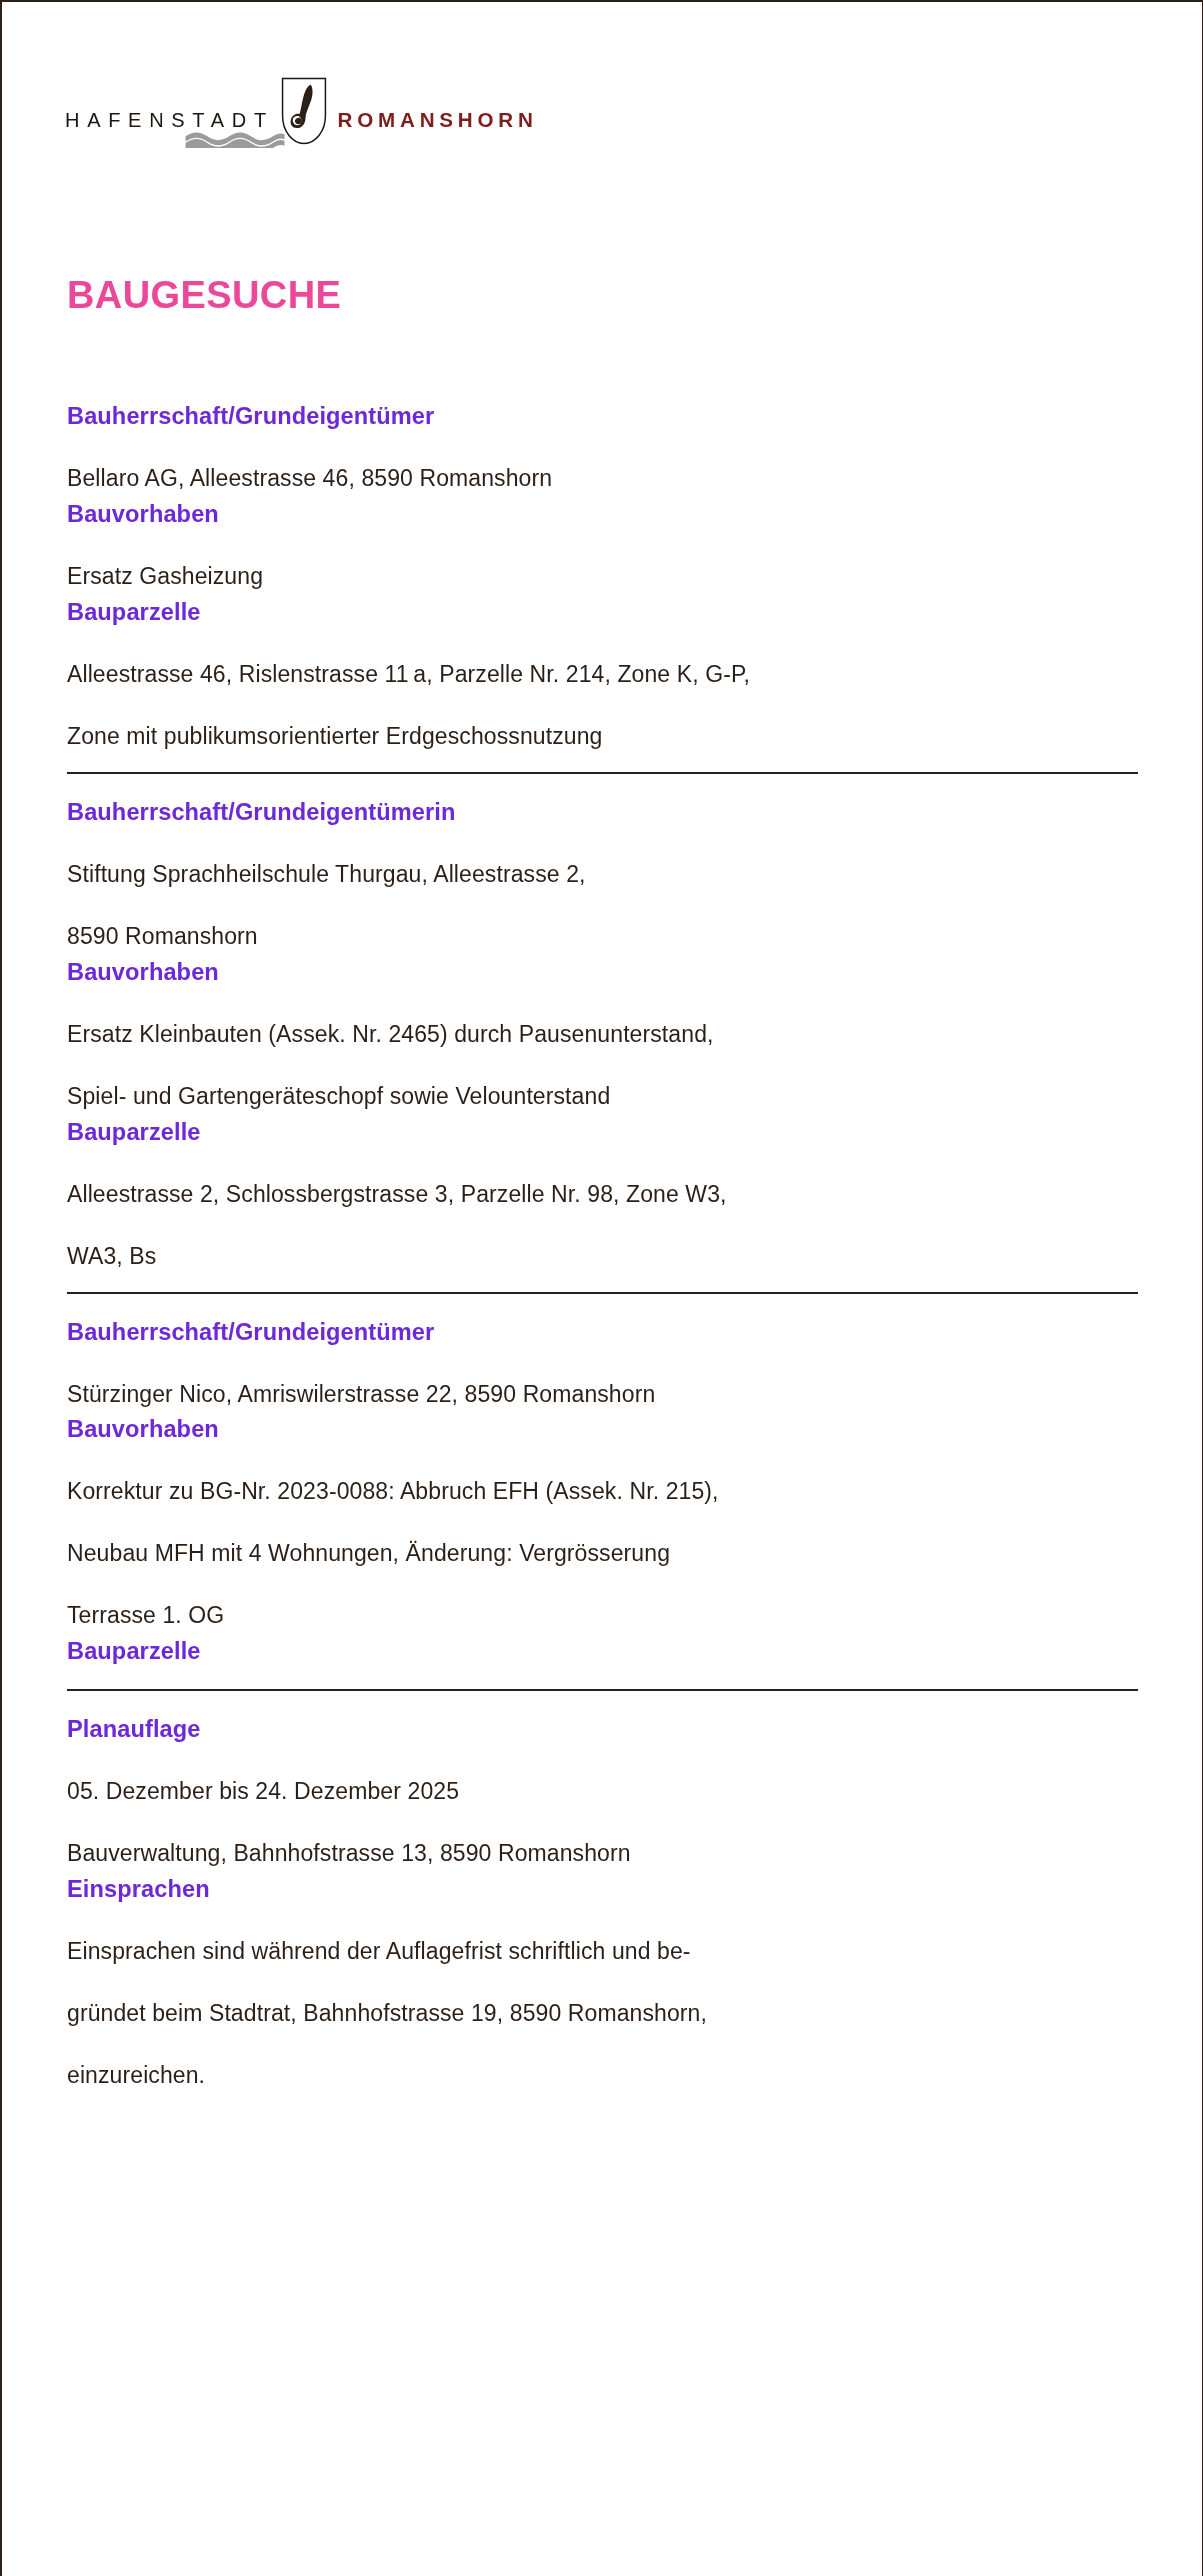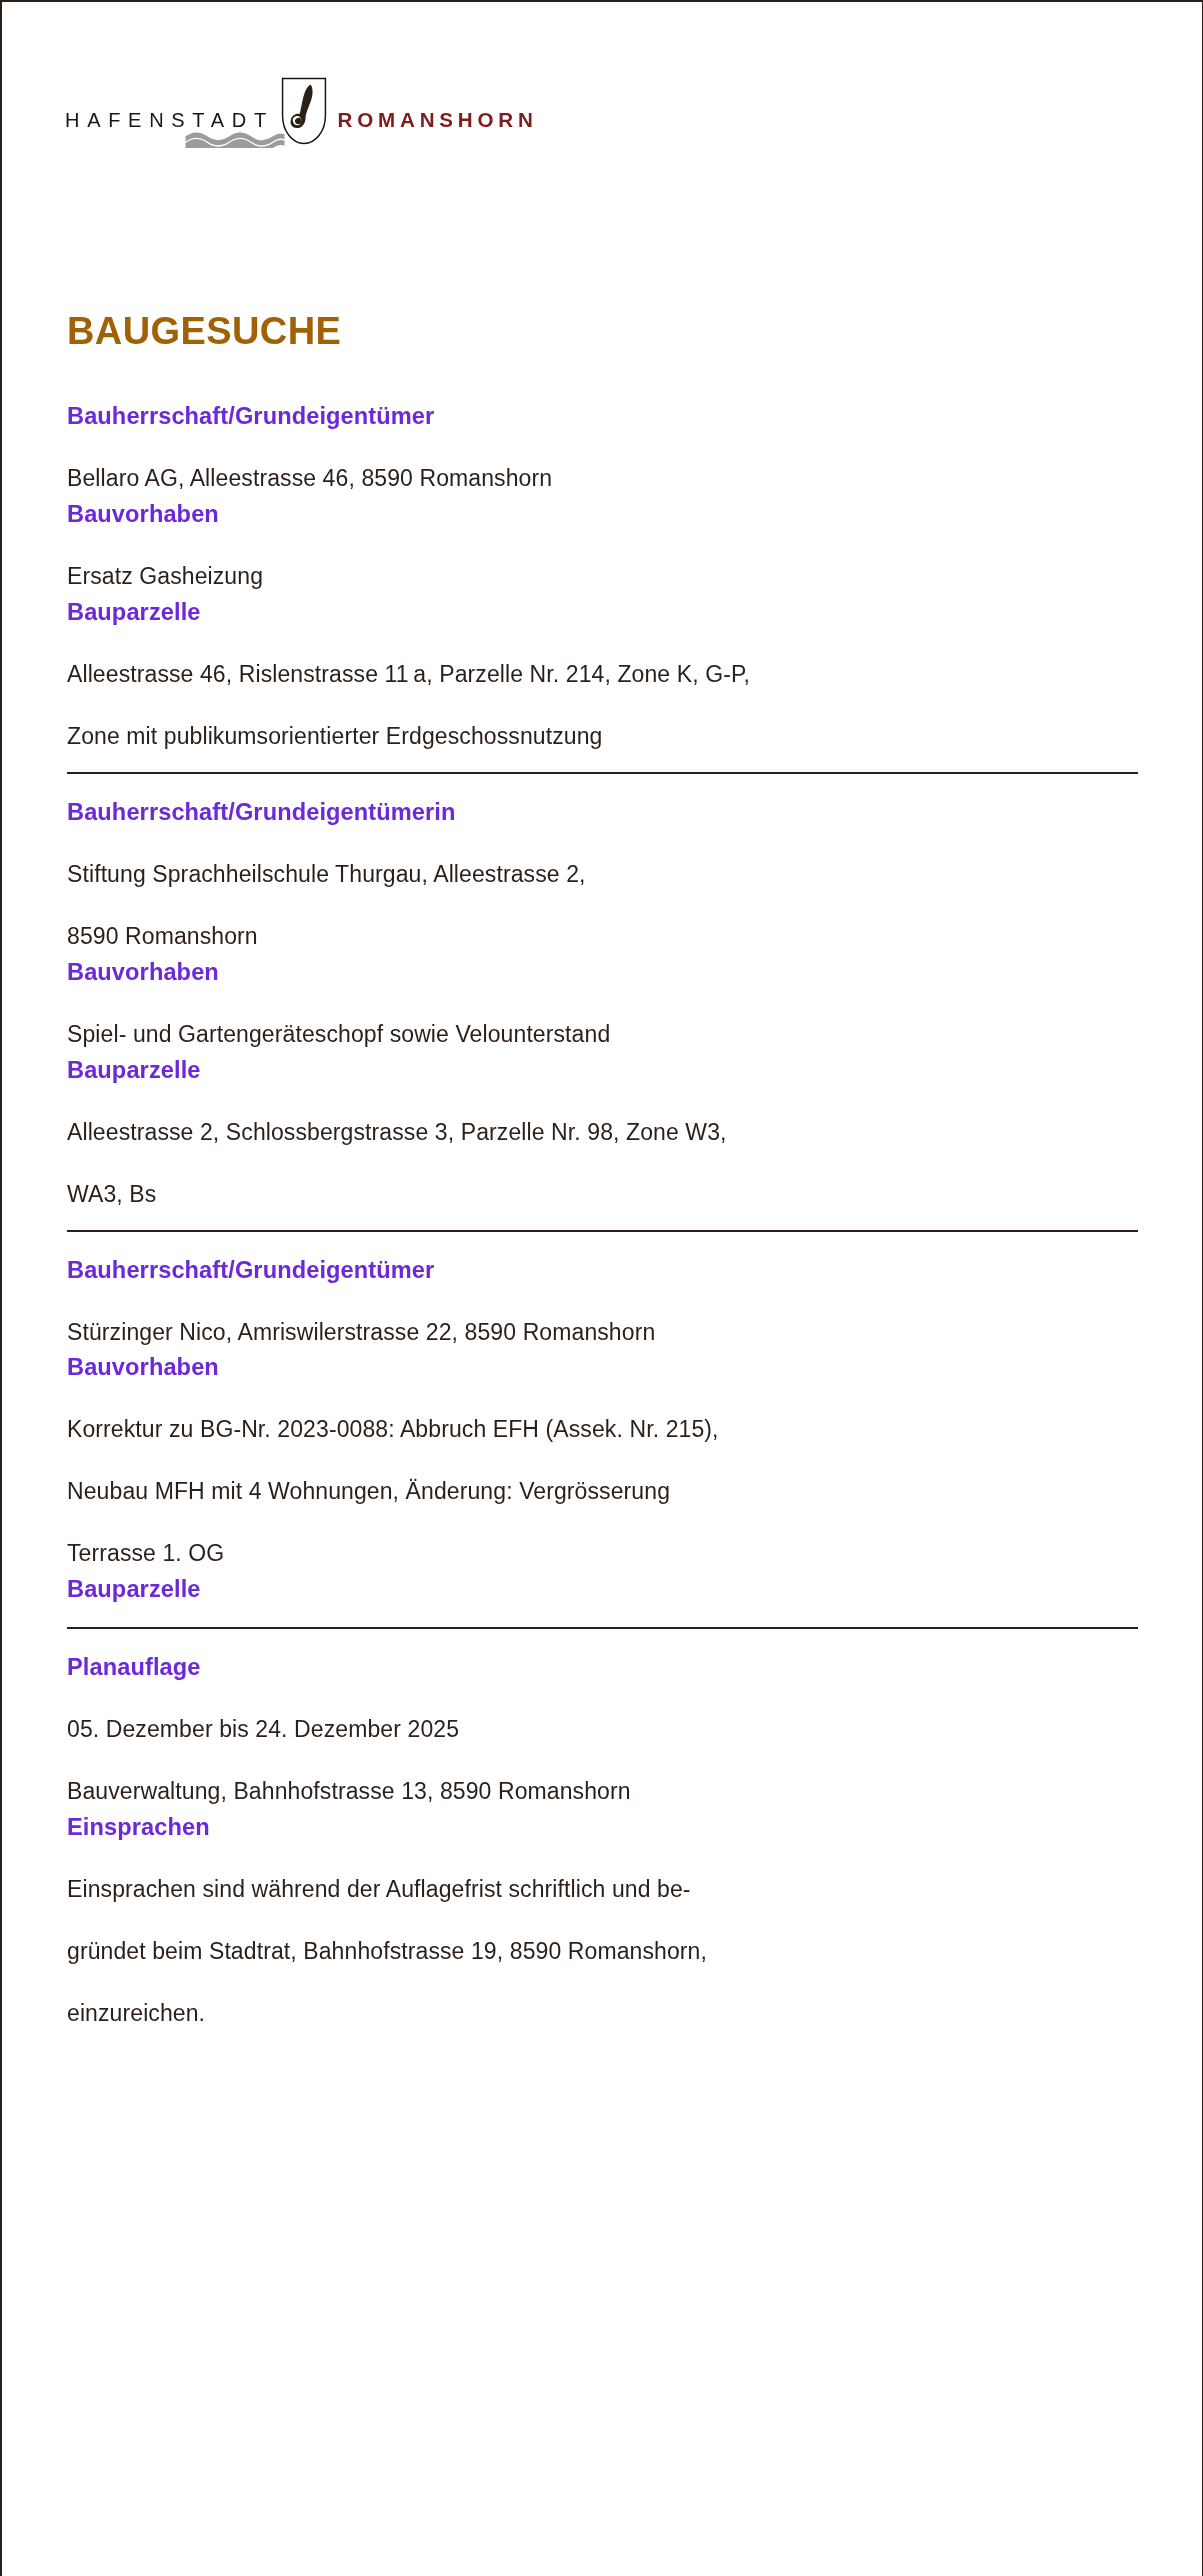--- a/index.html
+++ b/index.html
@@ -72,24 +72,23 @@
   .waves svg { display: block; }
 
   
   .headline {
     position: absolute;
     left: 65px;
     top: 274px;
     font-size: 38px;
     font-weight: 700;
     letter-spacing: 0.4px;
-    color: #a16207;
+    color: #ec4899;
     line-height: 1;
     font-family: "Liberation Sans", sans-serif;
-    margin-top: 36px;
   }
 
   
   .content {
     position: absolute;
     left: 65px;
     top: 398px;
     width: 1076px;
   }
 
@@ -188,20 +187,21 @@
       <div class="field">
         <div class="field-label">Bauherrschaft/Grundeigentümerin</div>
         <div class="field-value">
           <span class="ln">Stiftung Sprachheilschule Thurgau, Alleestrasse 2,</span>
           <span class="ln">8590 Romanshorn</span>
         </div>
       </div>
       <div class="field">
         <div class="field-label">Bauvorhaben</div>
         <div class="field-value">
+          <span class="ln">Ersatz Kleinbauten (Assek. Nr. 2465) durch Pausenunterstand,</span>
           <span class="ln">Spiel- und Gartengeräteschopf sowie Velounterstand</span>
         </div>
       </div>
       <div class="field">
         <div class="field-label">Bauparzelle</div>
         <div class="field-value">
           <span class="ln">Alleestrasse 2, Schlossbergstrasse 3, Parzelle Nr. 98, Zone W3,</span>
           <span class="ln">WA3, Bs</span>
         </div>
       </div>

